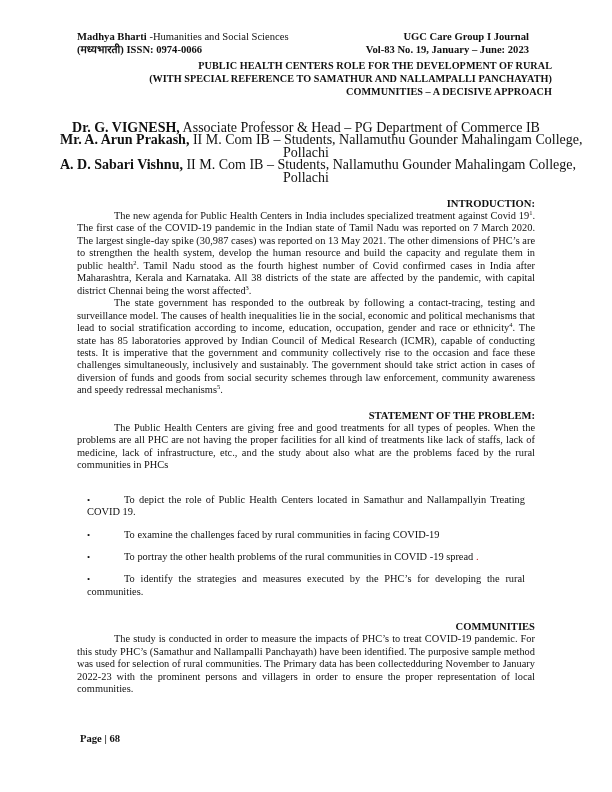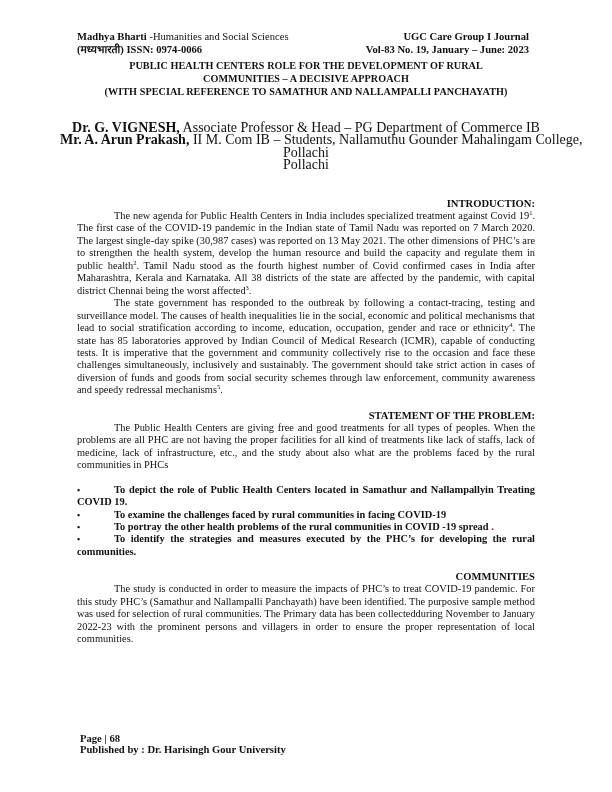--- a/index.html
+++ b/index.html
@@ -6,65 +6,66 @@
   body { width: 612px; height: 792px; position: relative; overflow: hidden;
          font-family: "Liberation Serif", "DejaVu Serif", serif; color: #111; }
   .page { position: absolute; left: 0; top: 0; width: 612px; height: 792px; }
 
   .hdr-row { position: absolute; left: 77px; width: 452px; display: flex; justify-content: space-between;
              font-size: 10.6px; line-height: 13px; white-space: nowrap; }
   .hdr-row.r1 { top: 30px; }
   .hdr-row.r2 { top: 43px; }
   .b { font-weight: bold; }
 
-  .title { position: absolute; left: 60px; width: 492px; top: 59px; text-align: center;
+  .title { position: absolute; left: 60px; width: 492px; top: 59px; text-align: right;
            font-weight: bold; font-size: 10.2px; line-height: 13px; letter-spacing: 0.05px; }
   .title div { white-space: nowrap; }
 
   .authors { position: absolute; left: 60px; width: 492px; top: 122px; text-align: center;
              font-size: 14px; line-height: 12.4px; }
   .authors .line { white-space: nowrap; }
 
   .body { position: absolute; left: 77px; width: 458px; top: 197px; font-size: 10.4px; line-height: 12.45px; }
   .heading { font-weight: bold; font-size: 10.6px; line-height: 13px; text-align: right; }
   .para { text-align: justify; text-indent: 37px; margin: 0; }
   .gap { height: 12px; }
   sup { font-size: 6.5px; line-height: 0; vertical-align: 4px; font-weight: normal; }
 
-  .bullet { display: block; text-align: justify; margin: 0; font-weight: bold; }
+  .bullet { display: block; text-align: justify; margin: 10px; }
   .bullet .dot { display: inline-block; width: 37px; font-size: 9px; }
   .red { color: #d40000; }
 
   .footer { position: absolute; left: 80px; width: 452px; top: 733px; display: flex; justify-content: space-between;
-            font-size: 10.6px; font-weight: bold; white-space: nowrap; flex-direction: column; }
+            font-size: 10.6px; font-weight: bold; white-space: nowrap; }
 </style>
 </head>
 <body>
 
 <div class="page">
 
   <div class="hdr-row r1">
     <span><span class="b">Madhya Bharti</span><span> -Humanities and Social Sciences</span></span>
     <span class="b">UGC Care Group I Journal</span>
   </div>
   <div class="hdr-row r2">
     <span class="b"><span>(मध्यभारती)</span><span> ISSN: 0974-0066</span></span>
     <span class="b">Vol-83 No. 19, January – June: 2023</span>
   </div>
 
   <div class="title">
     <div>PUBLIC HEALTH CENTERS ROLE FOR THE DEVELOPMENT OF RURAL</div>
+    <div>(WITH SPECIAL REFERENCE TO SAMATHUR AND NALLAMPALLI PANCHAYATH)</div>
     <div>COMMUNITIES – A DECISIVE APPROACH</div>
-    <div>(WITH SPECIAL REFERENCE TO SAMATHUR AND NALLAMPALLI PANCHAYATH)</div>
   </div>
 
   <div class="authors">
     <div class="line"><span class="b">Dr. G. VIGNESH,</span><span> Associate Professor &amp; Head – PG Department of Commerce IB</span></div>
     <div class="line"><span class="b">Mr. A. Arun Prakash,</span><span> II M. Com IB – Students, Nallamuthu Gounder Mahalingam College,</span></div>
     <div class="line">Pollachi</div>
+    <div class="line"><span class="b">A. D. Sabari Vishnu,</span><span> II M. Com IB – Students, Nallamuthu Gounder Mahalingam College,</span></div>
     <div class="line">Pollachi</div>
   </div>
 
   <div class="body">
     <div class="heading">INTRODUCTION:</div>
     <p class="para"><span>The new agenda for Public Health Centers in India includes specialized treatment against Covid 19</span><sup>1</sup><span>. The first case of the COVID-19 pandemic in the Indian state of Tamil Nadu was reported on 7 March 2020. The largest single-day spike (30,987 cases) was reported on 13 May 2021. The other dimensions of PHC’s are to strengthen the health system, develop the human resource and build the capacity and regulate them in public health</span><sup>2</sup><span>. Tamil Nadu stood as the fourth highest number of Covid confirmed cases in India after Maharashtra, Kerala and Karnataka. All 38 districts of the state are affected by the pandemic, with capital district Chennai being the worst affected</span><sup>3</sup><span>.</span></p>
     <p class="para"><span>The state government has responded to the outbreak by following a contact-tracing, testing and surveillance model. The causes of health inequalities lie in the social, economic and political mechanisms that lead to social stratification according to income, education, occupation, gender and race or ethnicity</span><sup>4</sup><span>. The state has 85 laboratories approved by Indian Council of Medical Research (ICMR), capable of conducting tests. It is imperative that the government and community collectively rise to the occasion and face these challenges simultaneously, inclusively and sustainably. The government should take strict action in cases of diversion of funds and goods from social security schemes through law enforcement, community awareness and speedy redressal mechanisms</span><sup>5</sup><span>.</span></p>
 
     <div class="gap"></div>
     <div class="heading">STATEMENT OF THE PROBLEM:</div>
@@ -76,15 +77,14 @@
     <p class="bullet"><span class="dot">•</span><span>To portray the other health problems of the rural communities in COVID -19 spread</span><span class="red" style="color: rgb(212, 0, 0);"> .</span></p>
     <p class="bullet"><span class="dot">•</span><span>To identify the strategies and measures executed by the PHC’s for developing the rural communities.</span></p>
 
     <div class="gap"></div>
     <div class="heading">COMMUNITIES</div>
     <p class="para">The study is conducted in order to measure the impacts of PHC’s to treat COVID-19 pandemic. For this study PHC’s (Samathur and Nallampalli Panchayath) have been identified. The purposive sample method was used for selection of rural communities. The Primary data has been collectedduring November to January 2022-23 with the prominent persons and villagers in order to ensure the proper representation of local communities.</p>
   </div>
 
   <div class="footer">
     <span>Page | 68</span>
-    <span>Published by : Dr. Harisingh Gour University</span>
   </div>
 </div>
 
 </body></html>

